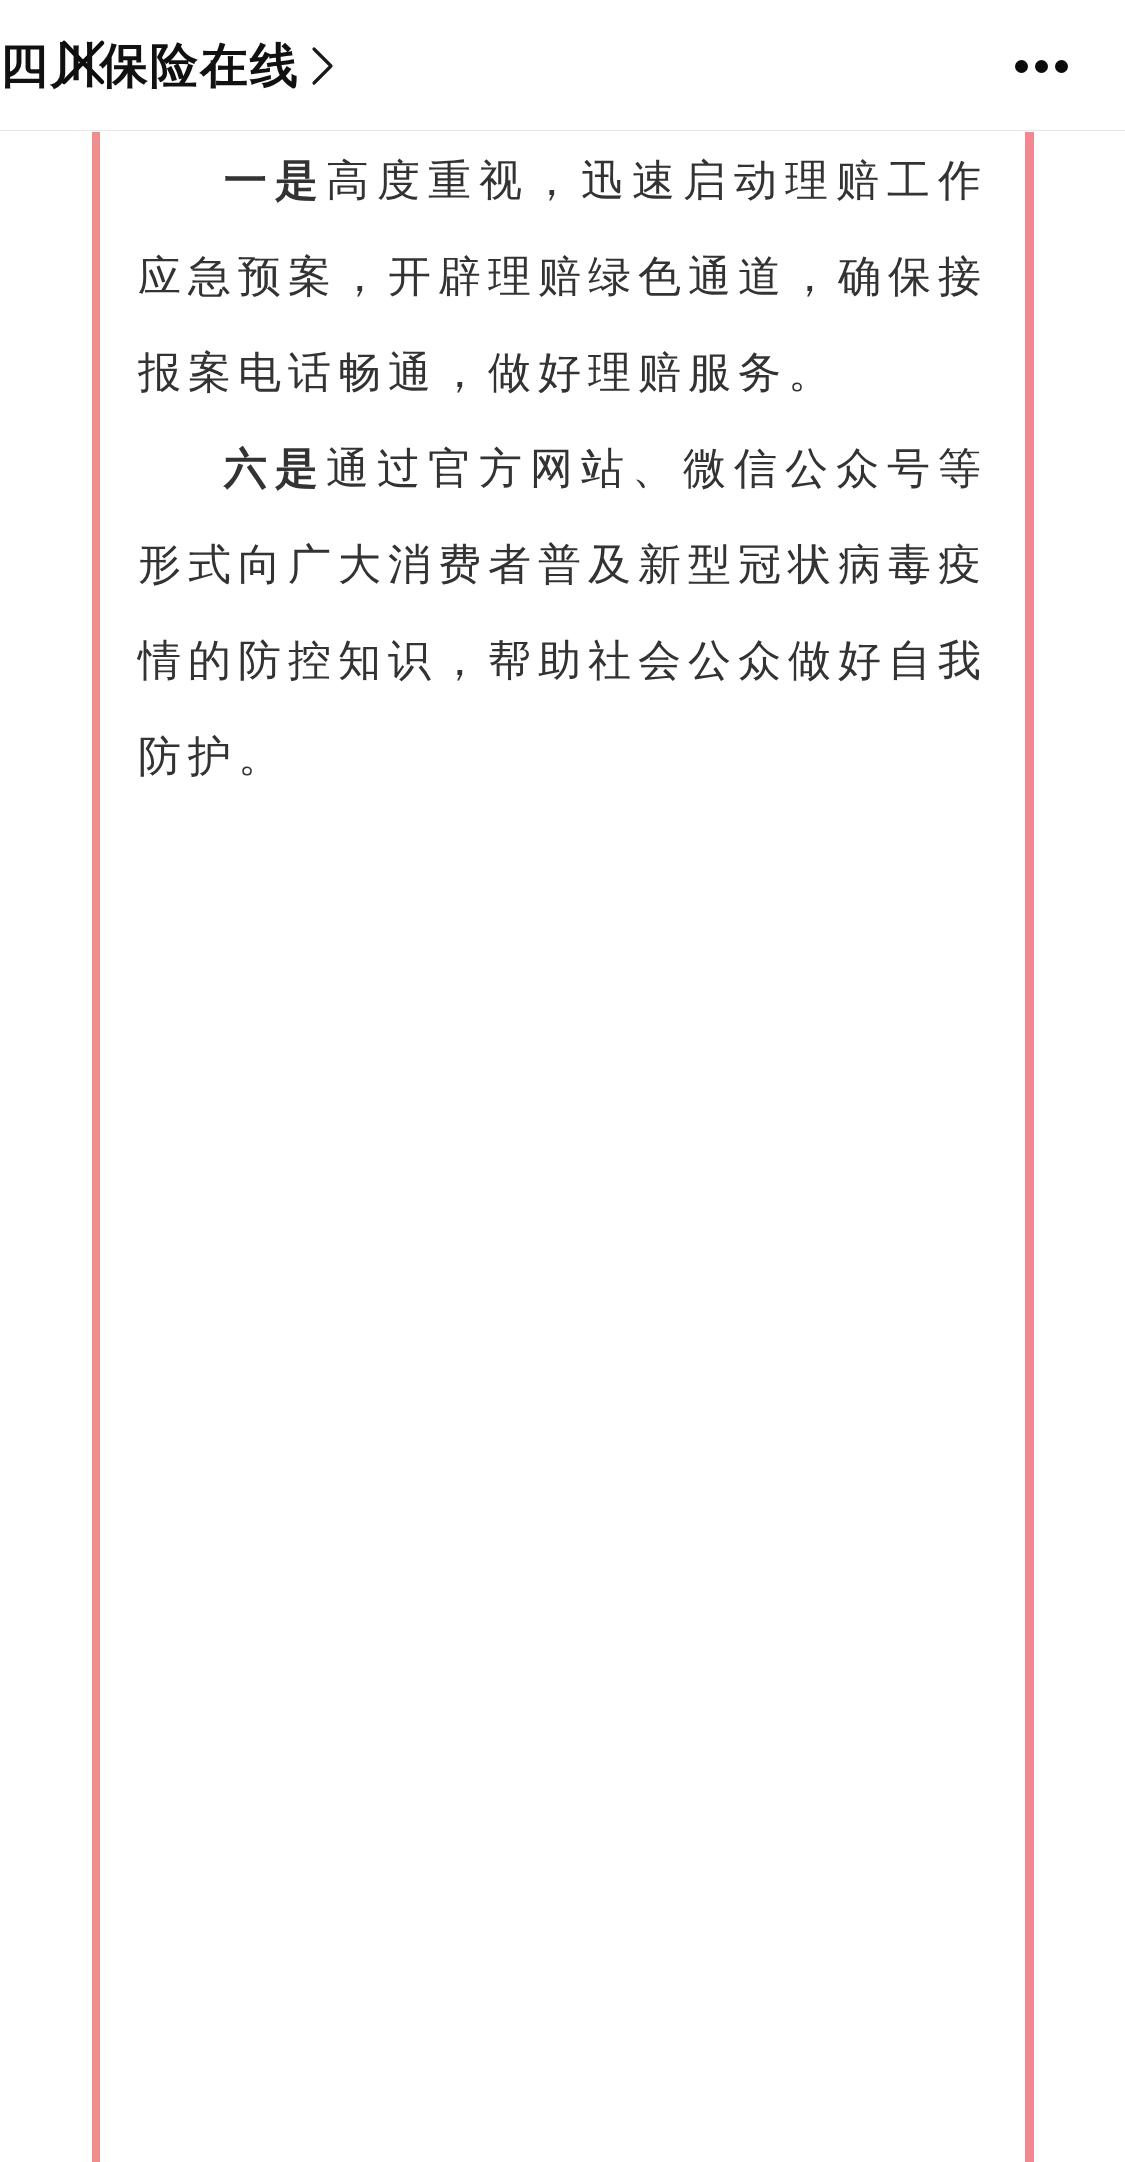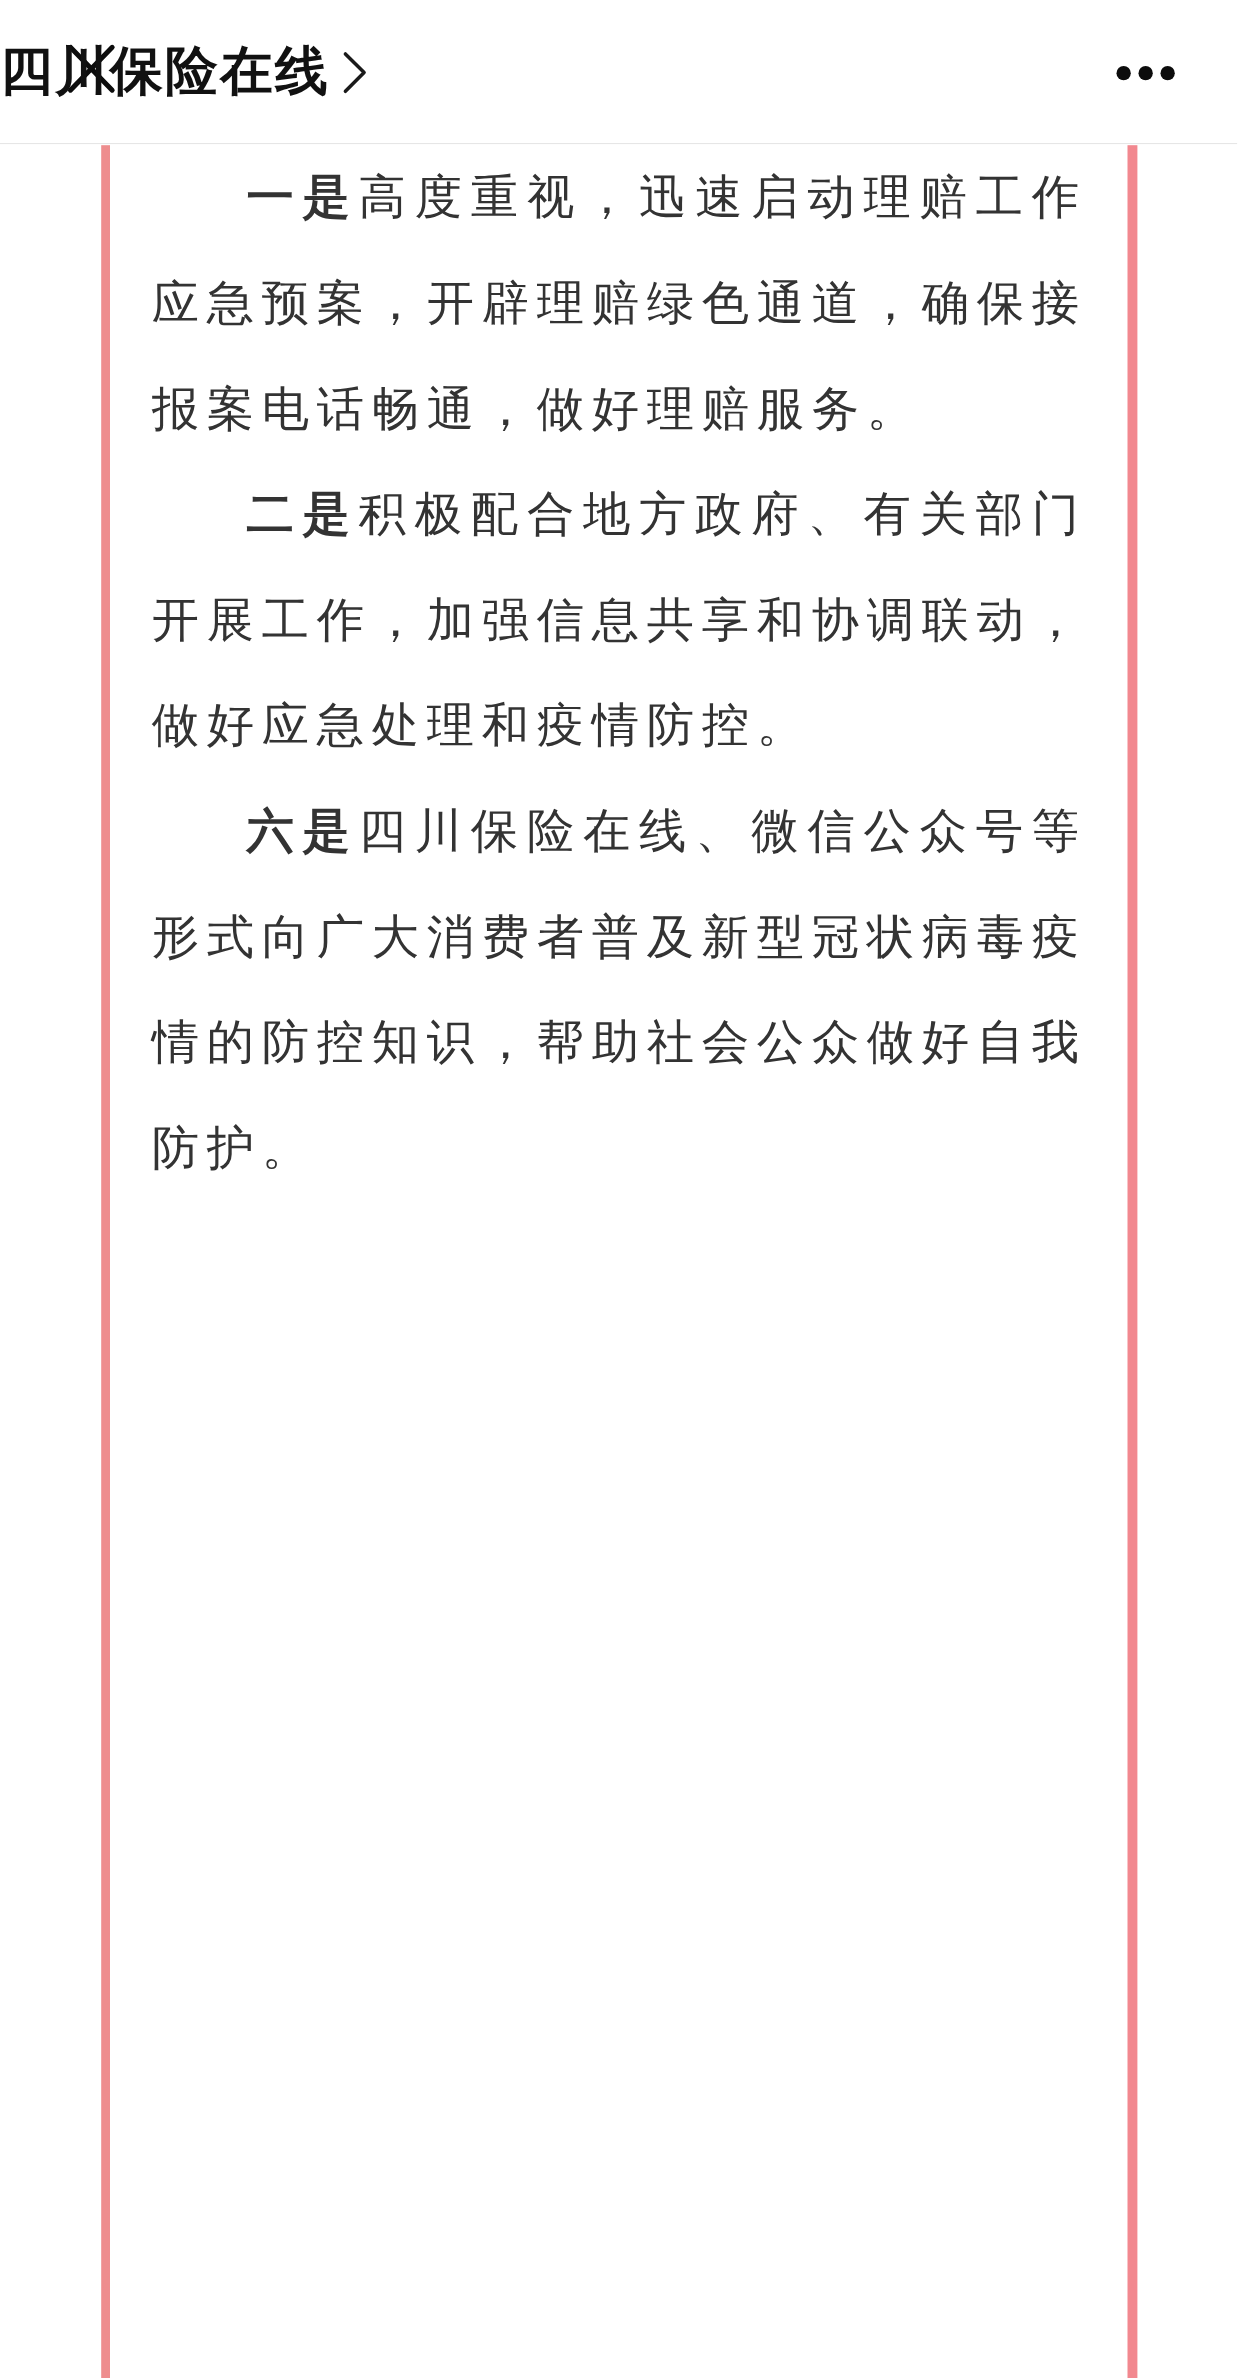--- a/index.html
+++ b/index.html
@@ -142,18 +142,17 @@
       <span class="dot"></span>
     </button>
   </div>
 
   <div class="content">
     <div class="vline left"></div>
     <div class="vline right"></div>
 
     <div class="article">
       <p><span class="lead">一是</span><span>高度重视，迅速启动理赔工作应急预案，开辟理赔绿色通道，确保接报案电话畅通，做好理赔服务。</span></p>
-      <p><span class="lead">二是</span><span>积极配合地方政府、有关部门开展工作，加强信息共享和协调联动，做好应急处理和疫情防控。</span></p>
-      <p><span class="lead">六是</span><span>四川保险在线、微信公众号等形式向广大消费者普及新型冠状病毒疫情的防控知识，帮助社会公众做好自我防护。</span></p>
+      <p><span class="lead">六是</span><span>通过官方网站、微信公众号等形式向广大消费者普及新型冠状病毒疫情的防控知识，帮助社会公众做好自我防护。</span></p>
     </div>
   </div>
 
 </div>
 
 </body></html>

